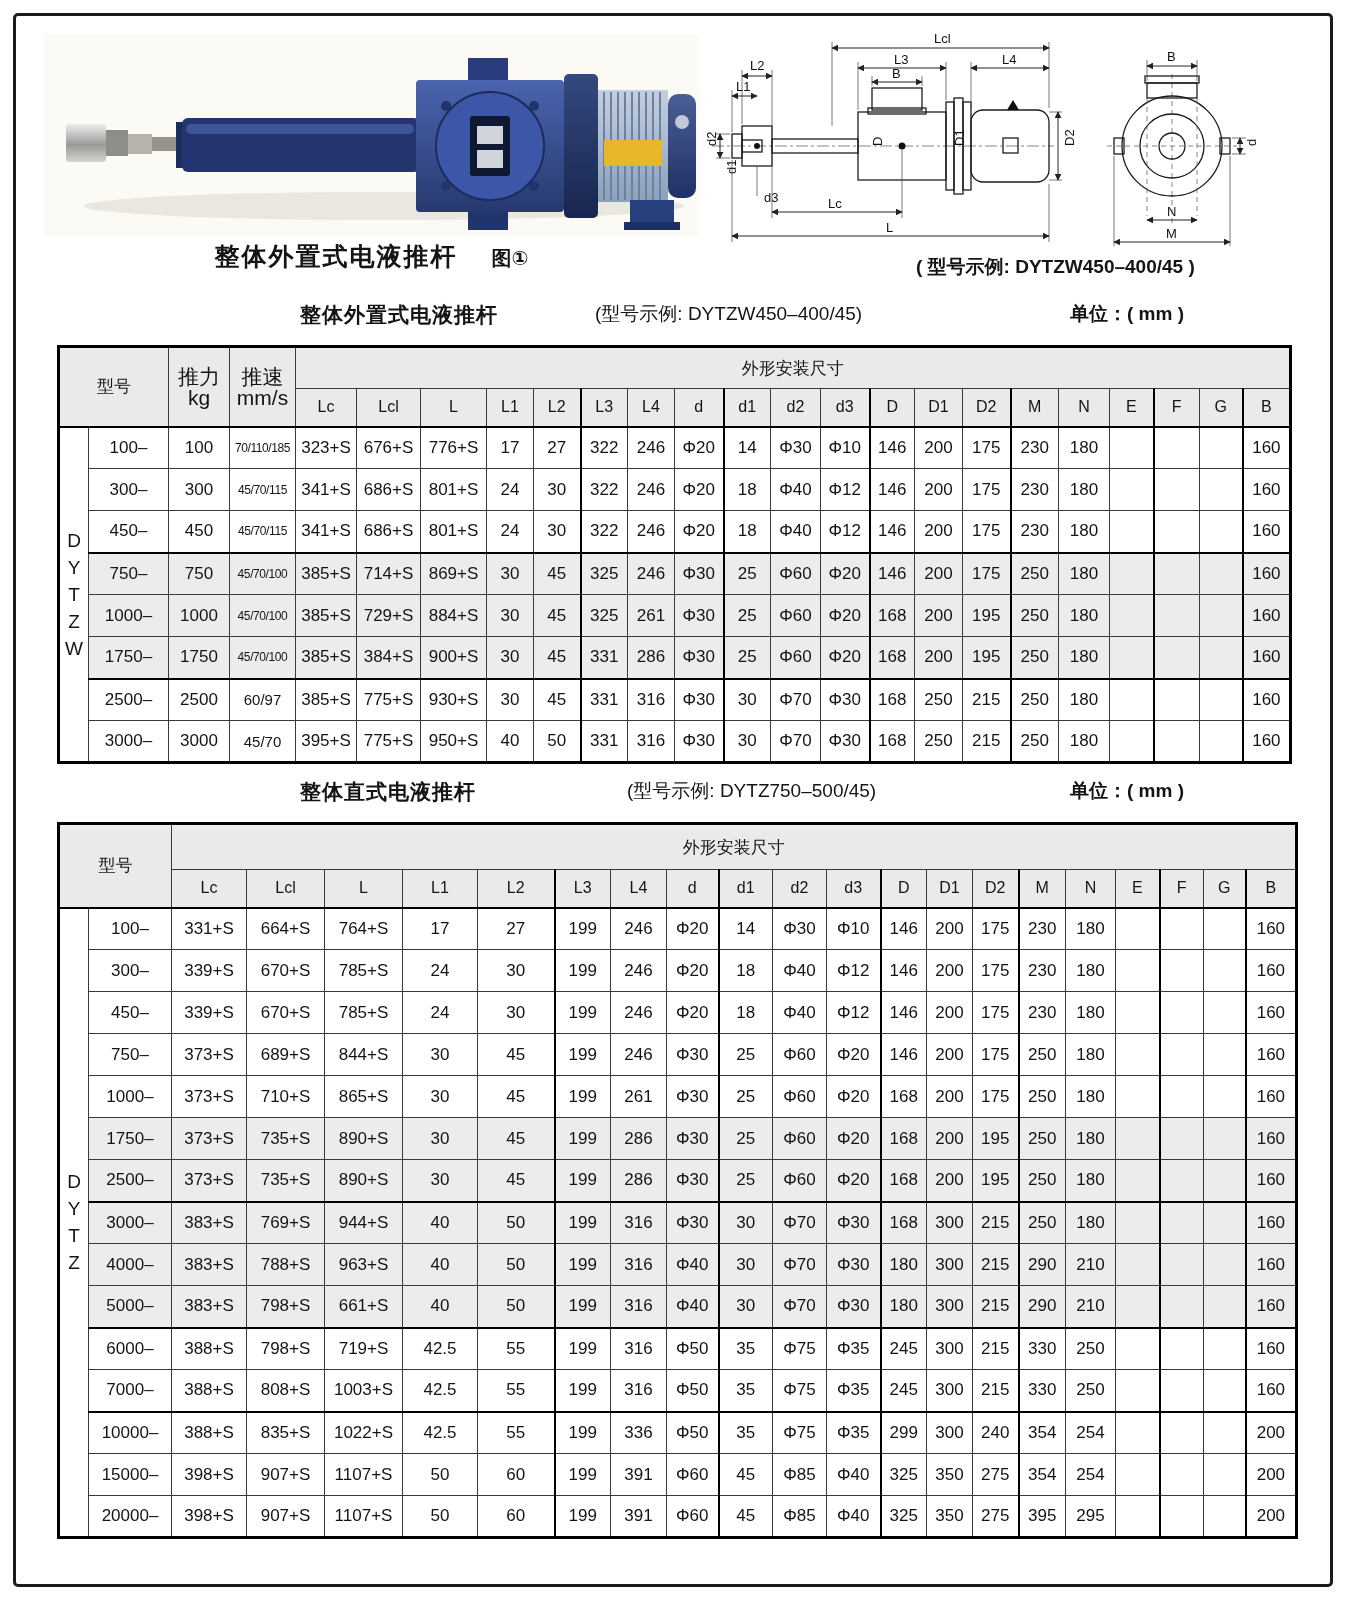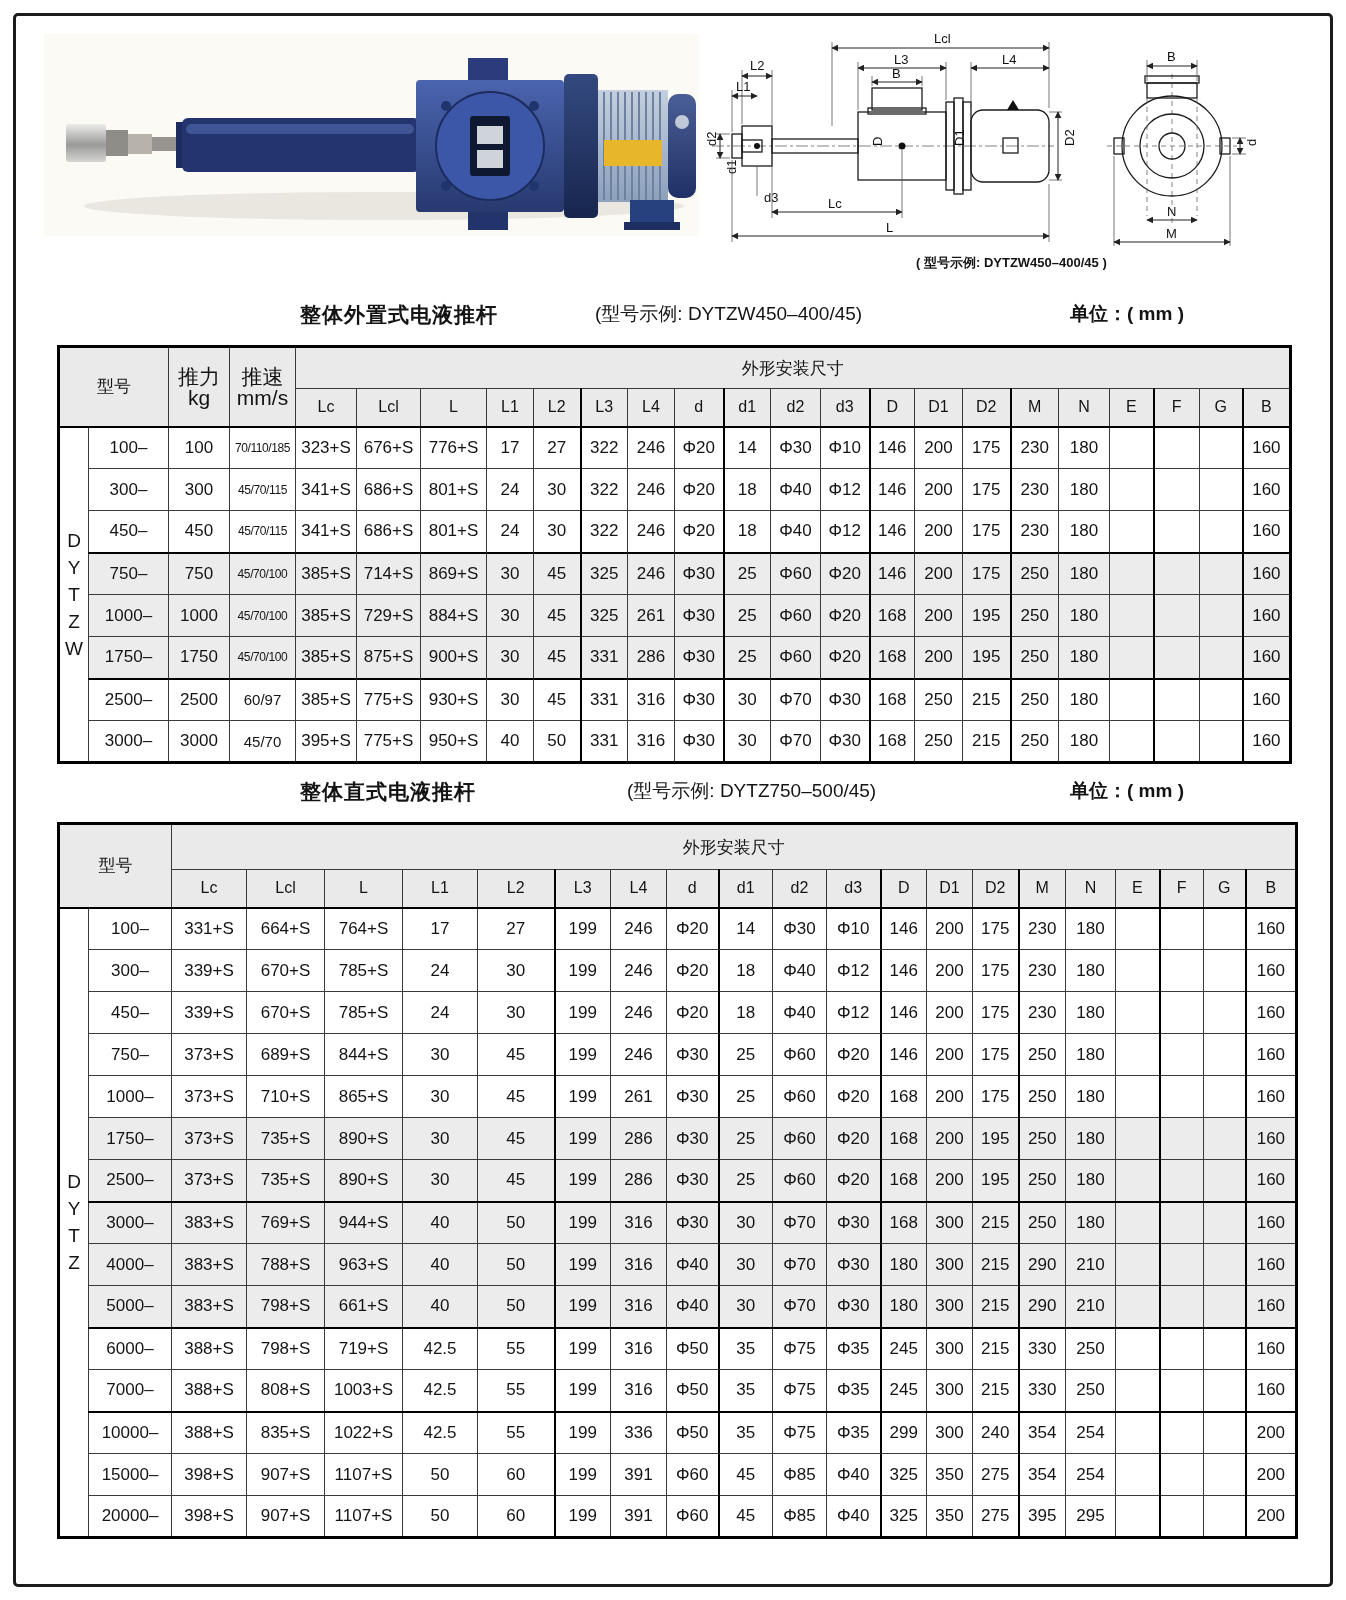--- a/index.html
+++ b/index.html
@@ -8,21 +8,21 @@
           font-family:"Liberation Sans","DejaVu Sans",sans-serif; color:#141414; overflow:hidden; }
   .frame { position:absolute; left:13px; top:13px; width:1320px; height:1574px;
            border:3px solid #1b1b1b; border-radius:5px; }
 
   
   .photo-wrap { position:absolute; left:44px; top:34px; width:655px; height:202px; }
   .photo-caption { position:absolute; left:44px; top:240px; width:655px; text-align:center;
                    font-size:25px; font-weight:bold; letter-spacing:2px; }
   .fig-label { font-size:20px; font-weight:bold; margin-left:34px; letter-spacing:0; }
   .drawing-wrap { position:absolute; left:702px; top:28px; width:566px; height:226px; }
-  .drawing-caption { position:absolute; left:916px; top:254px; font-size:13px; font-weight:bold; }
+  .drawing-caption { position:absolute; left:916px; top:254px; font-size:19px; font-weight:bold; }
 
   
   .tbar { position:absolute; left:57px; width:1233px; height:32px; }
   .tbar .t { position:absolute; font-size:21px; font-weight:bold; letter-spacing:1px; }
   .tbar .s { position:absolute; font-size:19px; }
   .tbar .u { position:absolute; font-size:19px; font-weight:bold; }
   .tbar1 { top:301px; }  .tbar1 .t { left:243px; } .tbar1 .s { left:538px; } .tbar1 .u { left:1013px; }
   .tbar2 { top:778px; }  .tbar2 .t { left:243px; } .tbar2 .s { left:570px; } .tbar2 .u { left:1013px; }
 
   
@@ -136,20 +136,21 @@
           <line x1="616" y1="58" x2="616" y2="166"></line>
         </g>
         <rect x="560" y="106" width="58" height="26" fill="#e7b62b"></rect>
         <rect x="624" y="60" width="28" height="104" rx="10" fill="url(#gCap)"></rect>
         <circle cx="638" cy="88" r="7" fill="#d8dde6" opacity="0.85"></circle>
         <rect x="586" y="166" width="44" height="24" fill="#27407e"></rect>
         <rect x="580" y="188" width="56" height="8" fill="#1d2f60"></rect>
       </g>
     </svg>
   </div>
+  <div class="photo-caption"><span>整体外置式电液推杆</span><span class="fig-label">图①</span></div>
 
   <div class="drawing-wrap">
     <svg class="dw" width="566" height="226" viewBox="0 0 566 226">
       <defs>
         <marker id="ar" viewBox="0 0 10 10" refX="9" refY="5" markerWidth="7" markerHeight="7" orient="auto-start-reverse">
           <path d="M0,0L10,5L0,10z" fill="#222"></path>
         </marker>
         <pattern id="hat" width="6" height="6" patternUnits="userSpaceOnUse" patternTransform="rotate(45)">
           <line x1="0" y1="0" x2="0" y2="6" stroke="#444" stroke-width="1"></line>
         </pattern>
@@ -452,21 +453,21 @@
           <td class="dc"></td>
           <td class="dc tl"></td>
           <td class="dc"></td>
           <td class="dc tl">160</td>
         </tr>
         <tr class="shaded">
           <td class="c-model">1750–</td>
           <td class="c-force">1750</td>
           <td class="c-speed sm">45/70/100</td>
           <td class="dc">385+S</td>
-          <td class="dc">875+S</td>
+          <td class="dc">384+S</td>
           <td class="dc">900+S</td>
           <td class="dc">30</td>
           <td class="dc">45</td>
           <td class="dc tl">331</td>
           <td class="dc">286</td>
           <td class="dc">Φ30</td>
           <td class="dc tl">25</td>
           <td class="dc">Φ60</td>
           <td class="dc">Φ20</td>
           <td class="dc tl">168</td>

